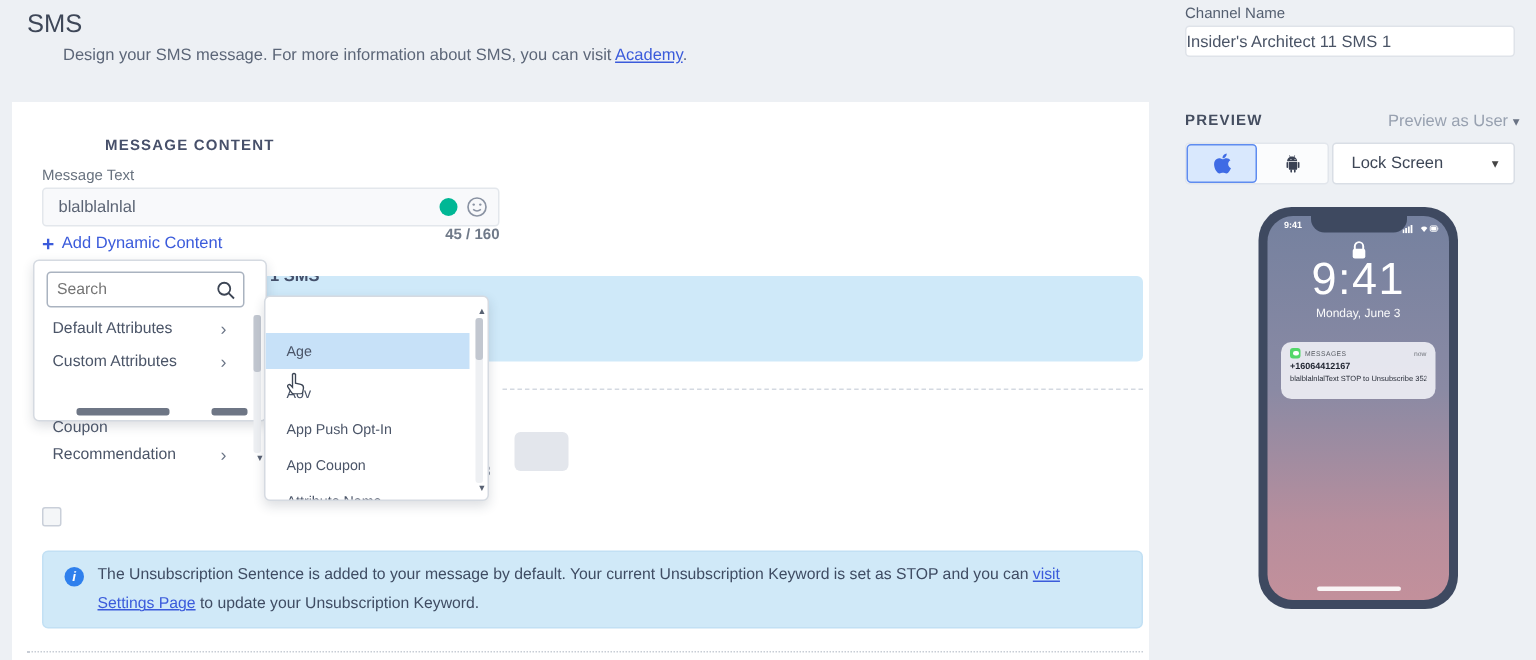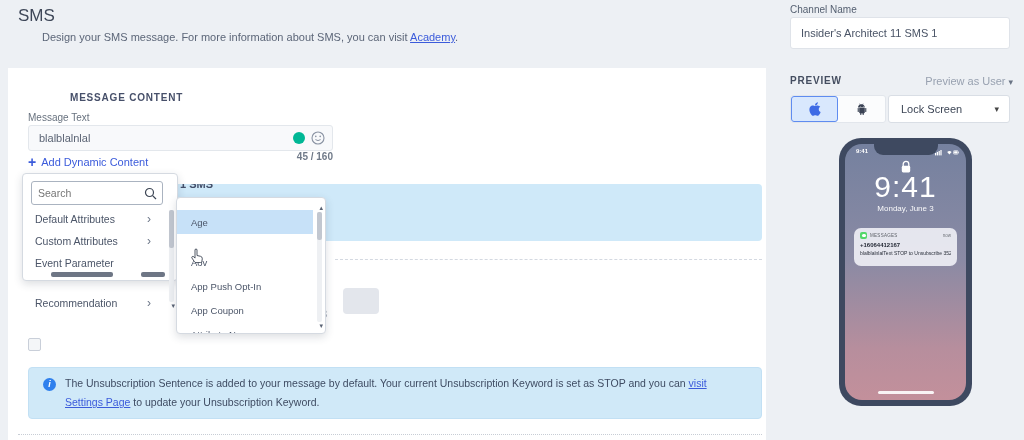--- a/index.html
+++ b/index.html
@@ -5,21 +5,21 @@
   * { margin:0; padding:0; box-sizing:border-box; }
   html,body { width:1024px; height:440px; }
   body { font-family:"Liberation Sans", sans-serif; background:#edf0f4; position:relative; overflow:hidden; }
   .abs { position:absolute; }
 
   
   .page-title { left:18px; top:6px; font-size:17px; font-weight:500; color:#3e4758; }
   .page-desc { left:18px; top:31px; font-size:11px; color:#5c6678;margin-left:24px; }
   .link { color:#3b5bdb; text-decoration:underline; cursor:pointer; }
   .channel-label { left:790px; top:4px; font-size:10px; color:#545f70; }
-  .channel-input { left:790px; top:17px; width:220px; height:32px; background:#fff; border:1px solid #dfe3e9; border-radius:3px; font-size:11px; color:#4a5466; padding-left:10px; font-family:"Liberation Sans", sans-serif; }
+  .channel-input { left:790px; top:17px; width:220px; height:21px; background:#fff; border:1px solid #dfe3e9; border-radius:3px; font-size:11px; color:#4a5466; padding-left:0; font-family:"Liberation Sans", sans-serif; }
 
   .panel { left:8px; top:68px; width:758px; height:372px; background:#fff; }
 
   .section-title { left:28px; top:92px; font-size:10px; font-weight:bold; letter-spacing:.8px; color:#47506a;padding-left:42px; }
   .field-label { left:28px; top:112px; font-size:10px; color:#68727f; }
   .msg-input-wrap { left:28px; top:125px; width:305px; height:26px; background:#f8f9fb; border:1px solid #e3e7ec; border-radius:3px; display:flex; align-items:center; }
   .msg-input { flex:1; border:none; background:transparent; font-size:11px; color:#5b6474; padding-left:10px; outline:none; font-family:"Liberation Sans", sans-serif; min-width:0; }
   .dot-green { width:12px; height:12px; border-radius:50%; background:#00b795; margin-right:6px; flex:none; }
   .emoji-btn { margin-right:7px; flex:none; cursor:pointer; line-height:0; }
   .char-count { left:28px; top:151px; width:305px; text-align:right; font-size:10px; color:#707a89;font-weight:bold; }
@@ -142,36 +142,36 @@
     </span>
   </div>
   <div class="dd-item" style="top:34px">
       <span>Default Attributes</span>
       <span class="arrow">›</span>
     </div>
   <div class="dd-item" style="top:56px">
       <span>Custom Attributes</span>
       <span class="arrow">›</span>
     </div>
-  <div class="dd-item" style="top:78px">
-      <span>Event Parameter</span>
+  <div class="dd-item" style="top:100px">
+      <span>Coupon</span>
     </div>
   <div class="dd-item" style="top:122px; height:14px; overflow:hidden;">
       <span>Recommendation</span>
       <span class="arrow">›</span>
     </div>
   <div class="vtrack" style="right:3px; top:36px; height:92px;"></div>
   <div class="vthumb" style="right:3px; top:36px; height:38px;"></div>
   <div class="scroll-arrow" style="right:2px; top:128px;">▾</div>
   <div class="hthumb" style="left:28px; bottom:3px; width:62px;"></div>
   <div class="hthumb" style="left:118px; bottom:3px; width:24px;"></div>
 </div>
 
 <div class="abs dd dd2">
-  <div class="dd2-item sel" style="top:12px">
+  <div class="dd2-item sel" style="top:24px">
       <span>Age</span>
     </div>
   <div class="dd2-item" style="top:52px">
       <span>Aov</span>
     </div>
   <div class="dd2-item" style="top:76px">
       <span>App Push Opt-In</span>
     </div>
   <div class="dd2-item" style="top:100px">
       <span>App Coupon</span>

